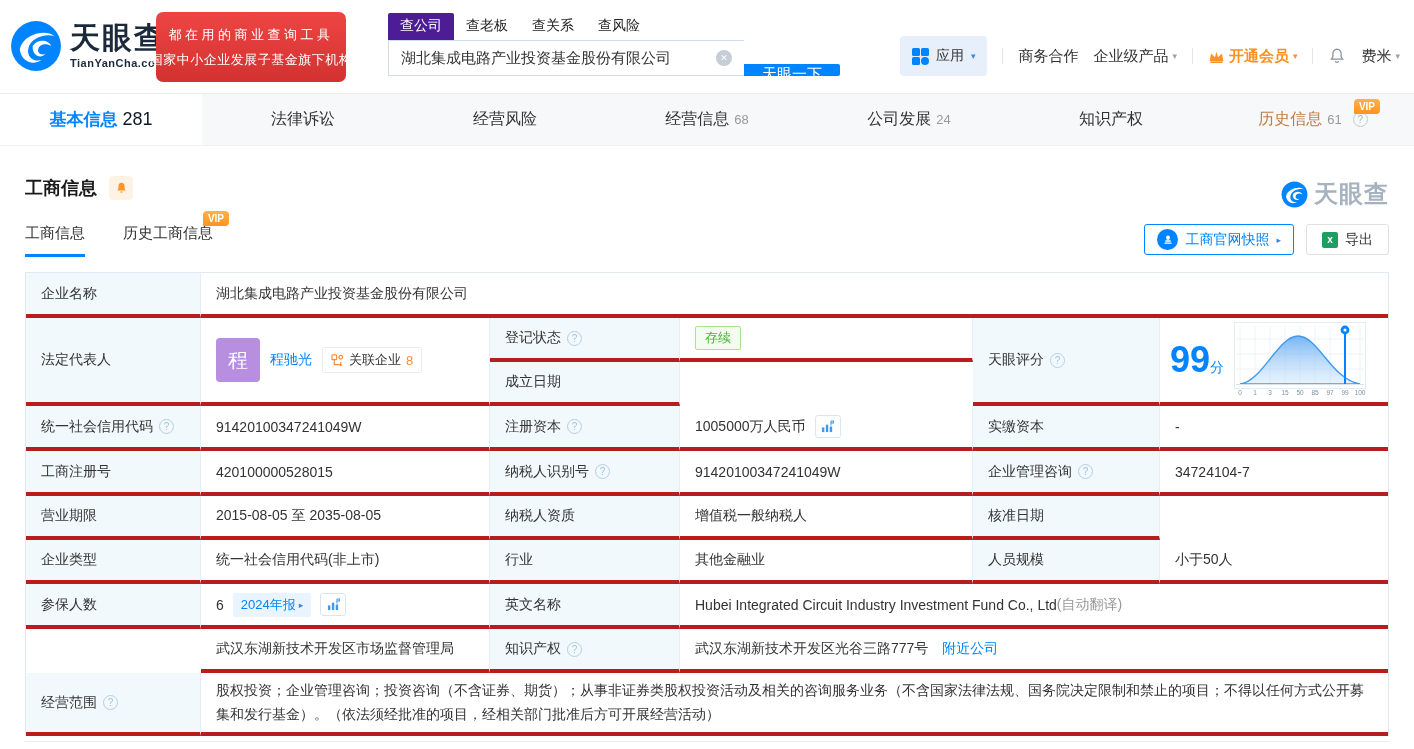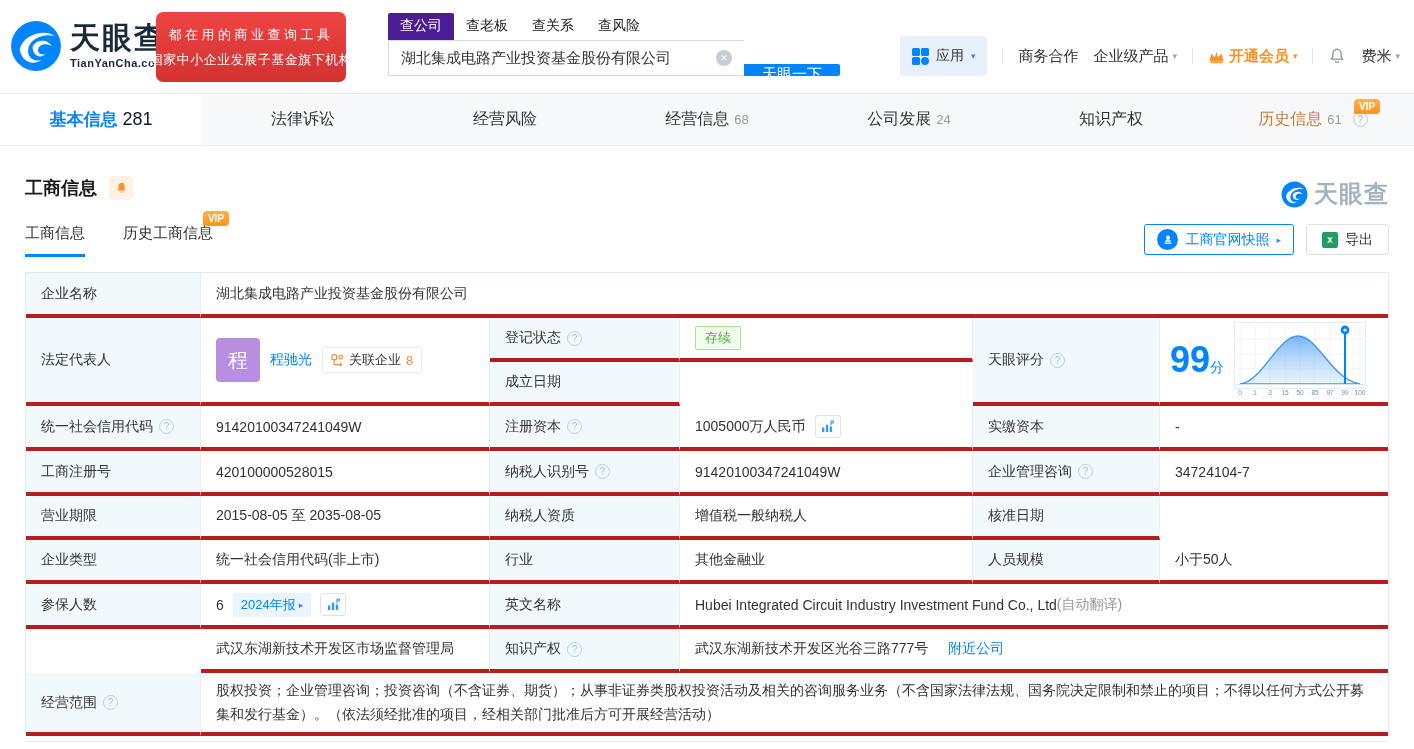--- a/index.html
+++ b/index.html
@@ -414,21 +414,21 @@
       <span class="gray-note">(自动翻译)</span>
     </div>
 
     <div class="cell val" style="grid-column:2;grid-row:9">武汉东湖新技术开发区市场监督管理局</div>
     <div class="cell lbl" style="grid-column:3;grid-row:9">
       <span>知识产权</span>
       <span class="help">?</span>
     </div>
     <div class="cell val last" style="grid-column:4/7;grid-row:9">
       <span>武汉东湖新技术开发区光谷三路777号</span>
-      <a class="link" style="margin-left:20px">附近公司</a>
+      <a class="link" style="margin-left:14px">附近公司</a>
     </div>
 
     <div class="cell lbl" style="grid-column:1;grid-row:10">
       <span>经营范围</span>
       <span class="help">?</span>
     </div>
     <div class="cell val last scope-val" style="grid-column:2/7;grid-row:10">股权投资；企业管理咨询；投资咨询（不含证券、期货）；从事非证券类股权投资活动及相关的咨询服务业务（不含国家法律法规、国务院决定限制和禁止的项目；不得以任何方式公开募集和发行基金）。（依法须经批准的项目，经相关部门批准后方可开展经营活动）</div>
 
   </div>
 

